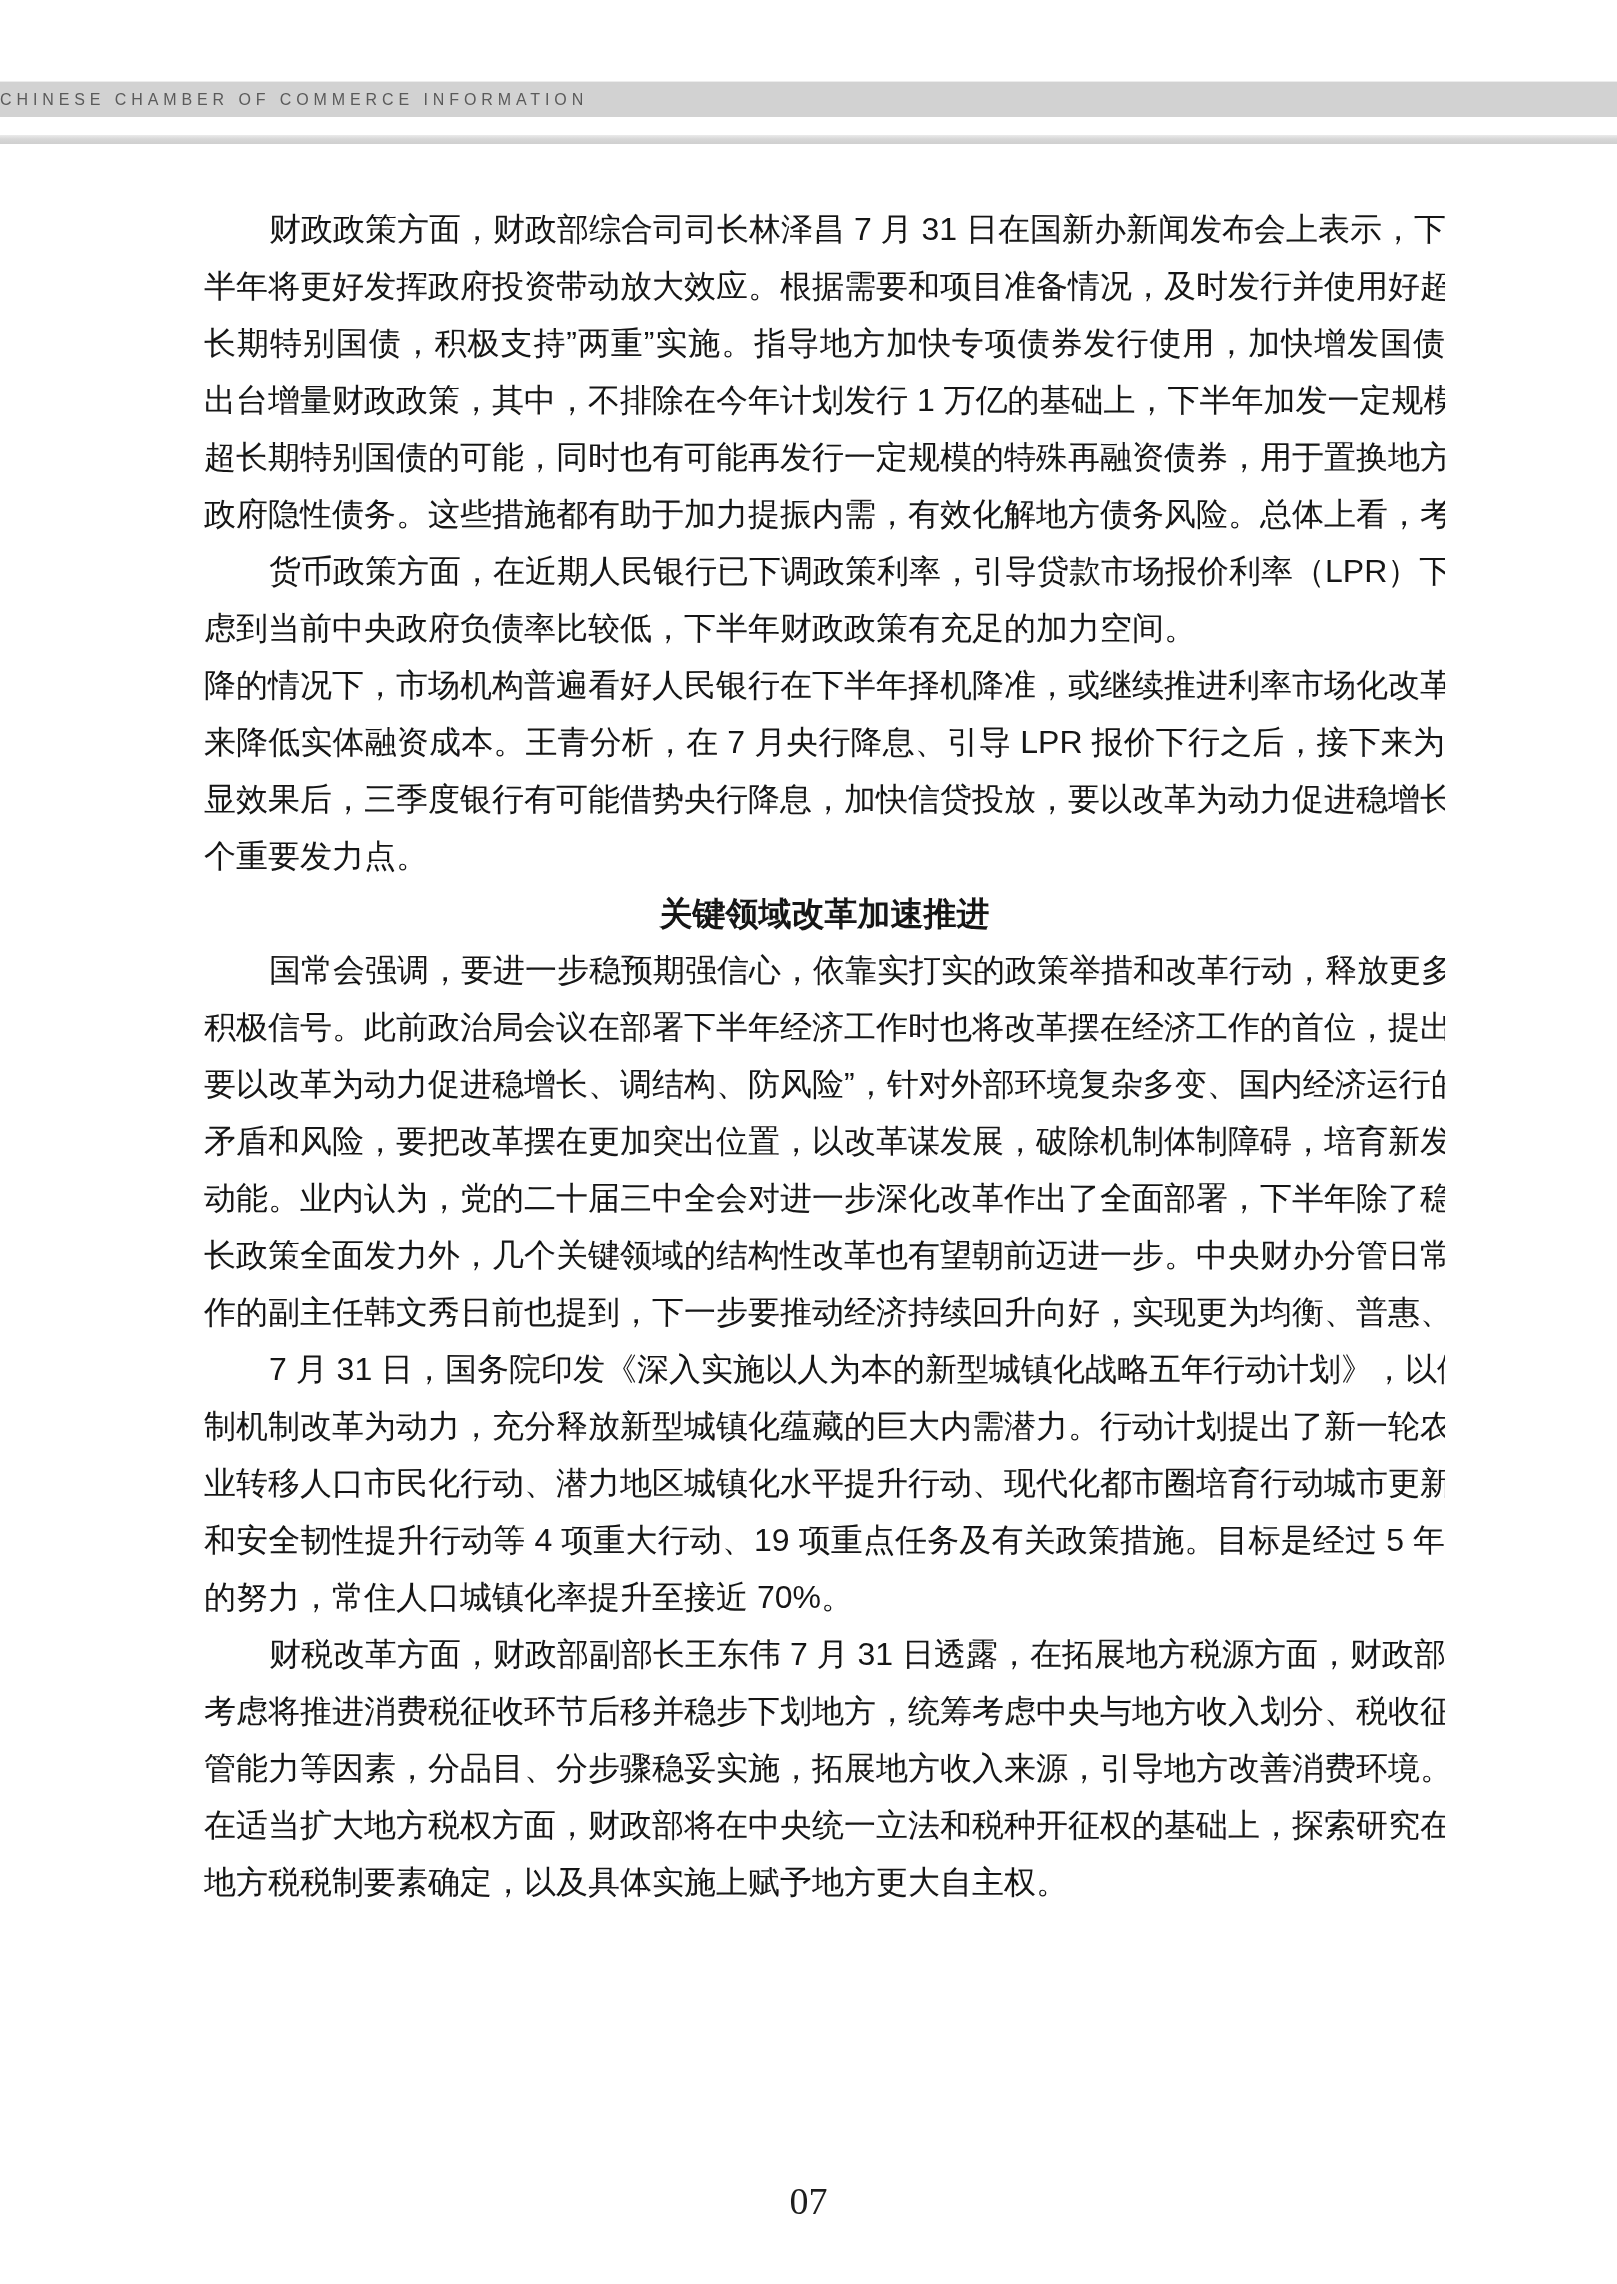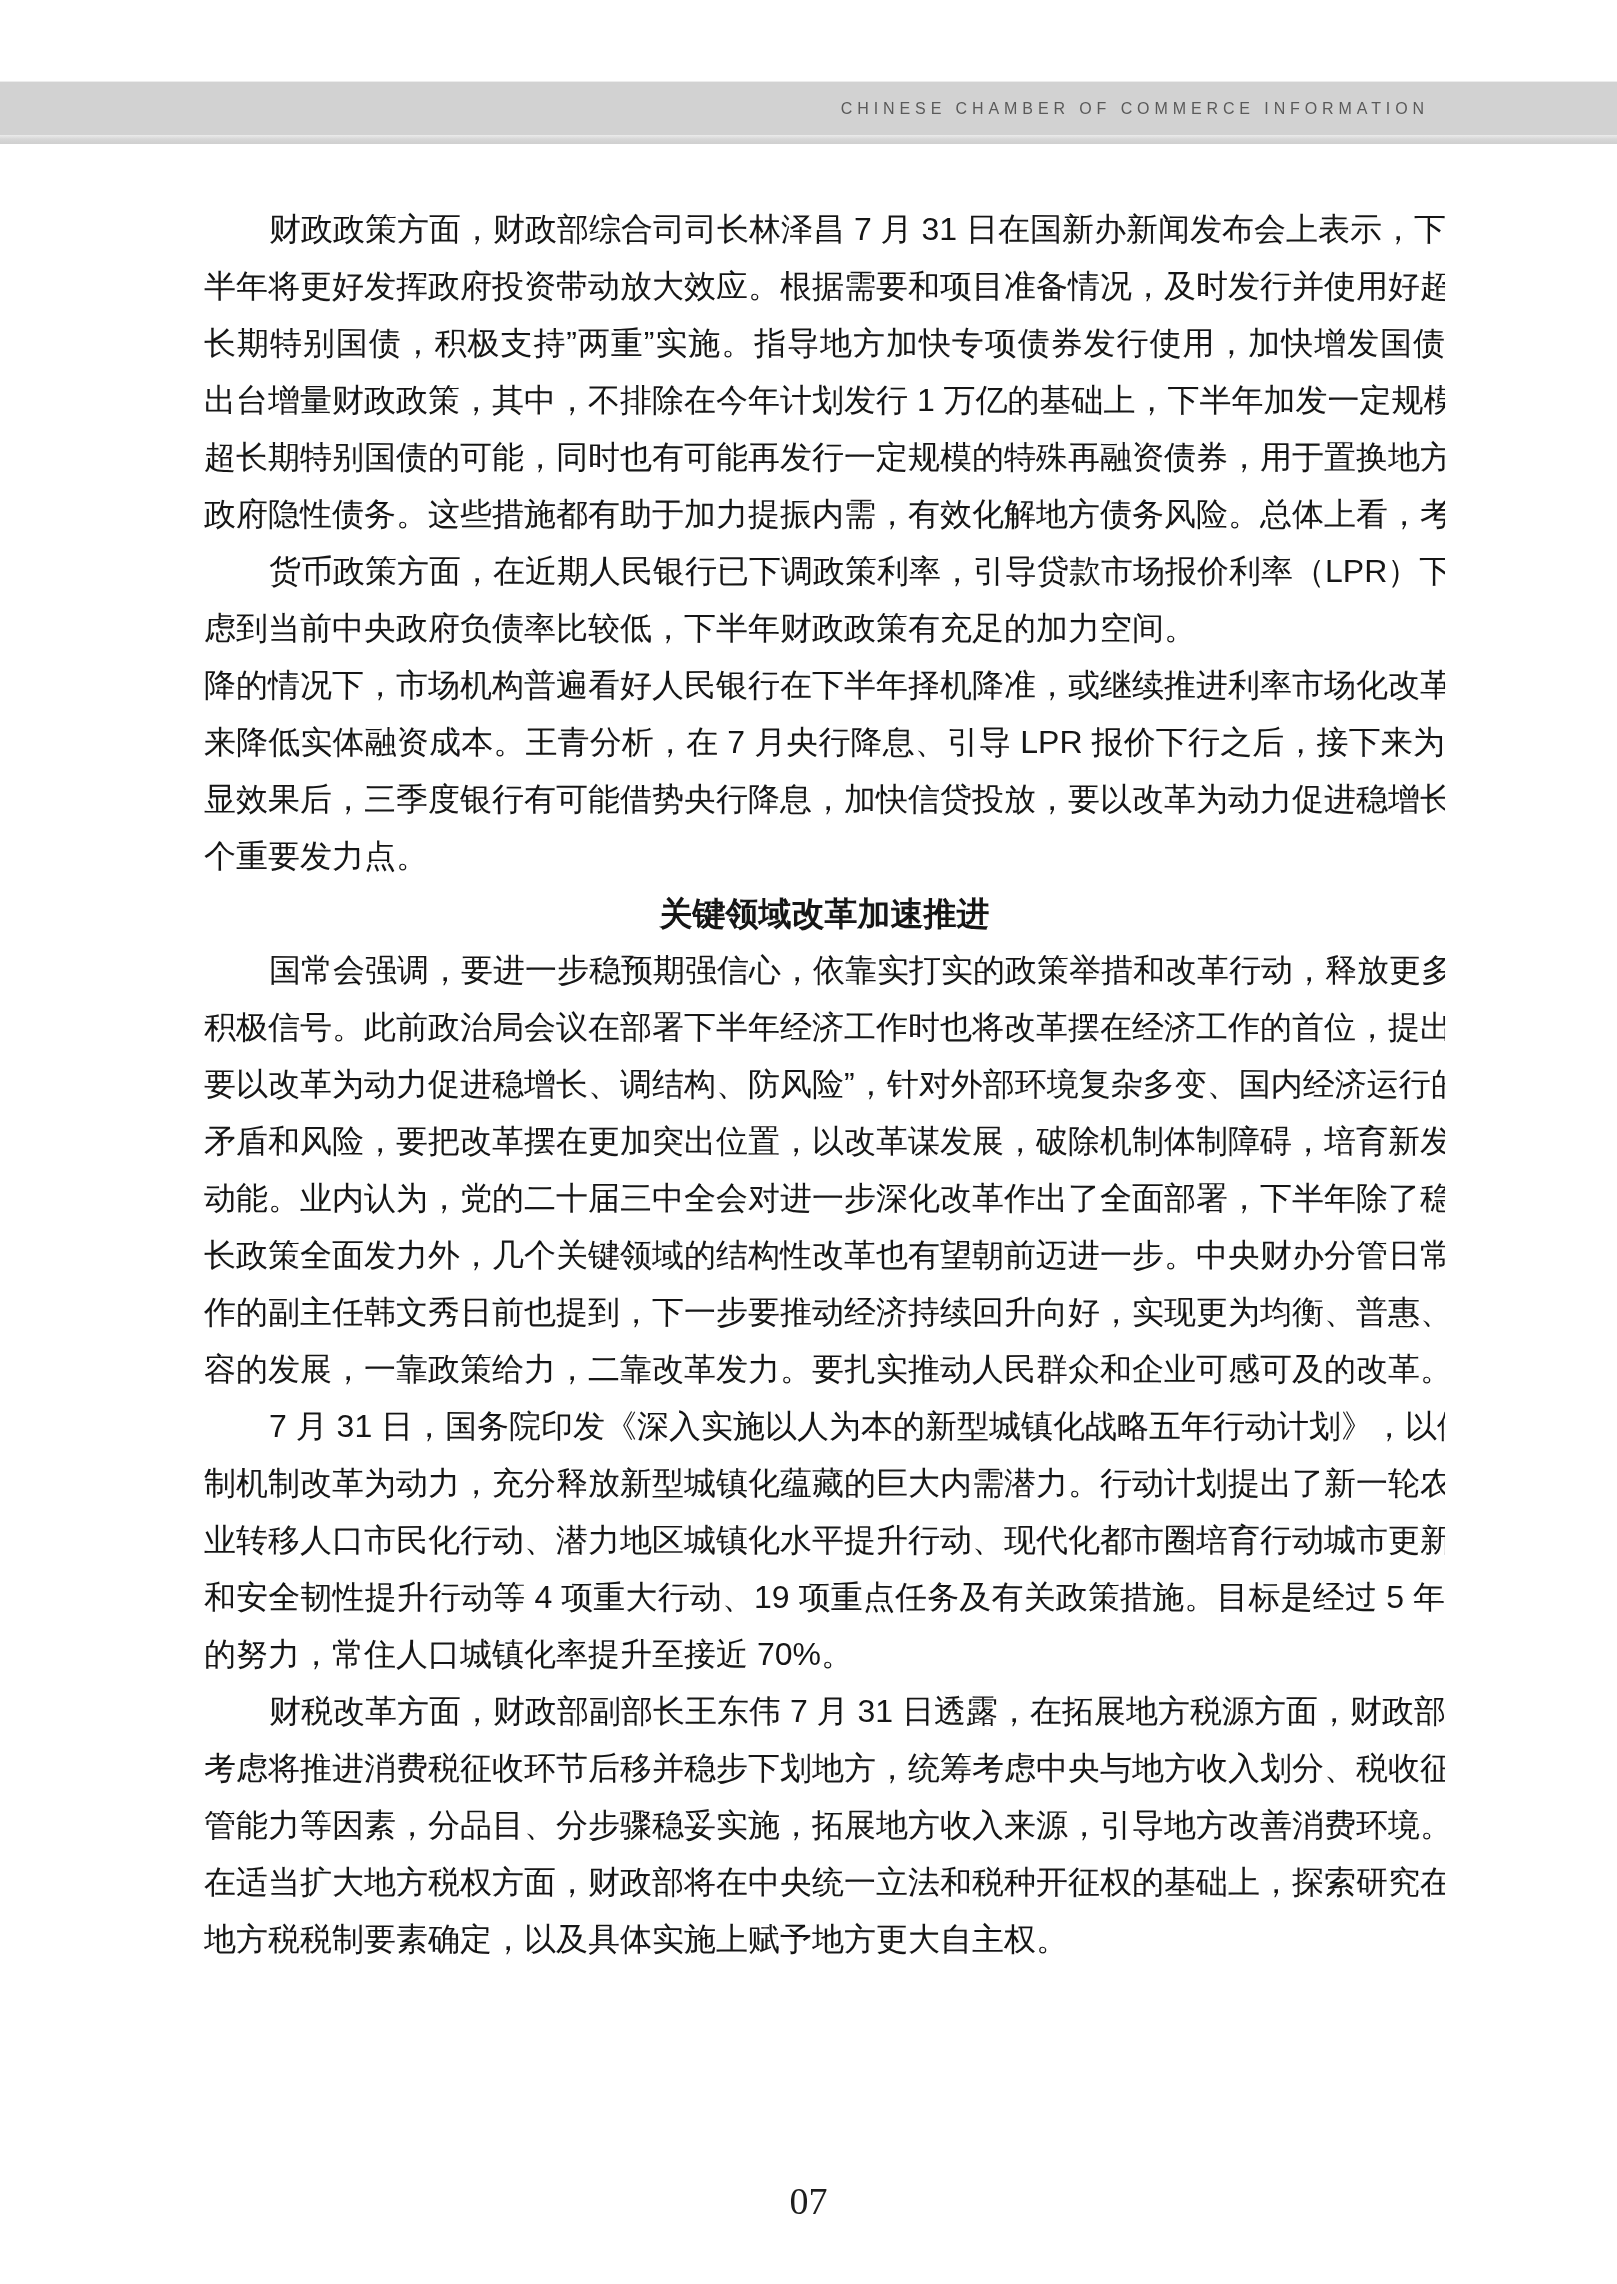--- a/index.html
+++ b/index.html
@@ -5,24 +5,24 @@
   html,body { margin:0; padding:0; background:#ffffff; }
   .page {
     position:relative;
     width:1617px; height:2284px;
     background:var(--page-bg,#ffffff);
     font-family:"Liberation Sans", sans-serif;
     overflow:hidden;
   }
   .banner {
     position:absolute; top:81px; left:0;
-    width:100%; height:54px;
+    width:100%; height:36px;
     background:var(--banner-bg,#d2d2d2);
     border-top:0.8px solid #ececec;
-    display:flex; align-items:center; justify-content:flex-end;
+    display:flex; align-items:center; 
     padding-right:188px; box-sizing:border-box;
   }
   .banner-title {
     font-size:16px;
     letter-spacing:4.9px;
     color:var(--banner-text,#5a5a5a);
     font-weight:normal;
     white-space:nowrap;
   }
   .banner-strip {
@@ -85,21 +85,20 @@
       <div class="line">显效果后，三季度银行有可能借势央行降息，加快信贷投放，要以改革为动力促进稳增长</div>
       <div class="line last">个重要发力点。</div>
       <div class="section-heading">关键领域改革加速推进</div>
       <div class="line indent">国常会强调，要进一步稳预期强信心，依靠实打实的政策举措和改革行动，释放更多</div>
       <div class="line">积极信号。此前政治局会议在部署下半年经济工作时也将改革摆在经济工作的首位，提出“</div>
       <div class="line">要以改革为动力促进稳增长、调结构、防风险”，针对外部环境复杂多变、国内经济运行的</div>
       <div class="line">矛盾和风险，要把改革摆在更加突出位置，以改革谋发展，破除机制体制障碍，培育新发展</div>
       <div class="line">动能。业内认为，党的二十届三中全会对进一步深化改革作出了全面部署，下半年除了稳增</div>
       <div class="line">长政策全面发力外，几个关键领域的结构性改革也有望朝前迈进一步。中央财办分管日常工</div>
       <div class="line">作的副主任韩文秀日前也提到，下一步要推动经济持续回升向好，实现更为均衡、普惠、包</div>
-      <div class="line last">容的发展，一靠政策给力，二靠改革发力。要扎实推动人民群众和企业可感可及的改革。</div>
       <div class="line indent">7 月 31 日，国务院印发《深入实施以人为本的新型城镇化战略五年行动计划》，以体</div>
       <div class="line">制机制改革为动力，充分释放新型城镇化蕴藏的巨大内需潜力。行动计划提出了新一轮农</div>
       <div class="line">业转移人口市民化行动、潜力地区城镇化水平提升行动、现代化都市圈培育行动城市更新</div>
       <div class="line">和安全韧性提升行动等 4 项重大行动、19 项重点任务及有关政策措施。目标是经过 5 年</div>
       <div class="line last">的努力，常住人口城镇化率提升至接近 70%。</div>
       <div class="line indent">财税改革方面，财政部副部长王东伟 7 月 31 日透露，在拓展地方税源方面，财政部</div>
       <div class="line">考虑将推进消费税征收环节后移并稳步下划地方，统筹考虑中央与地方收入划分、税收征</div>
       <div class="line">管能力等因素，分品目、分步骤稳妥实施，拓展地方收入来源，引导地方改善消费环境。</div>
       <div class="line">在适当扩大地方税权方面，财政部将在中央统一立法和税种开征权的基础上，探索研究在</div>
       <div class="line last">地方税税制要素确定，以及具体实施上赋予地方更大自主权。</div>

